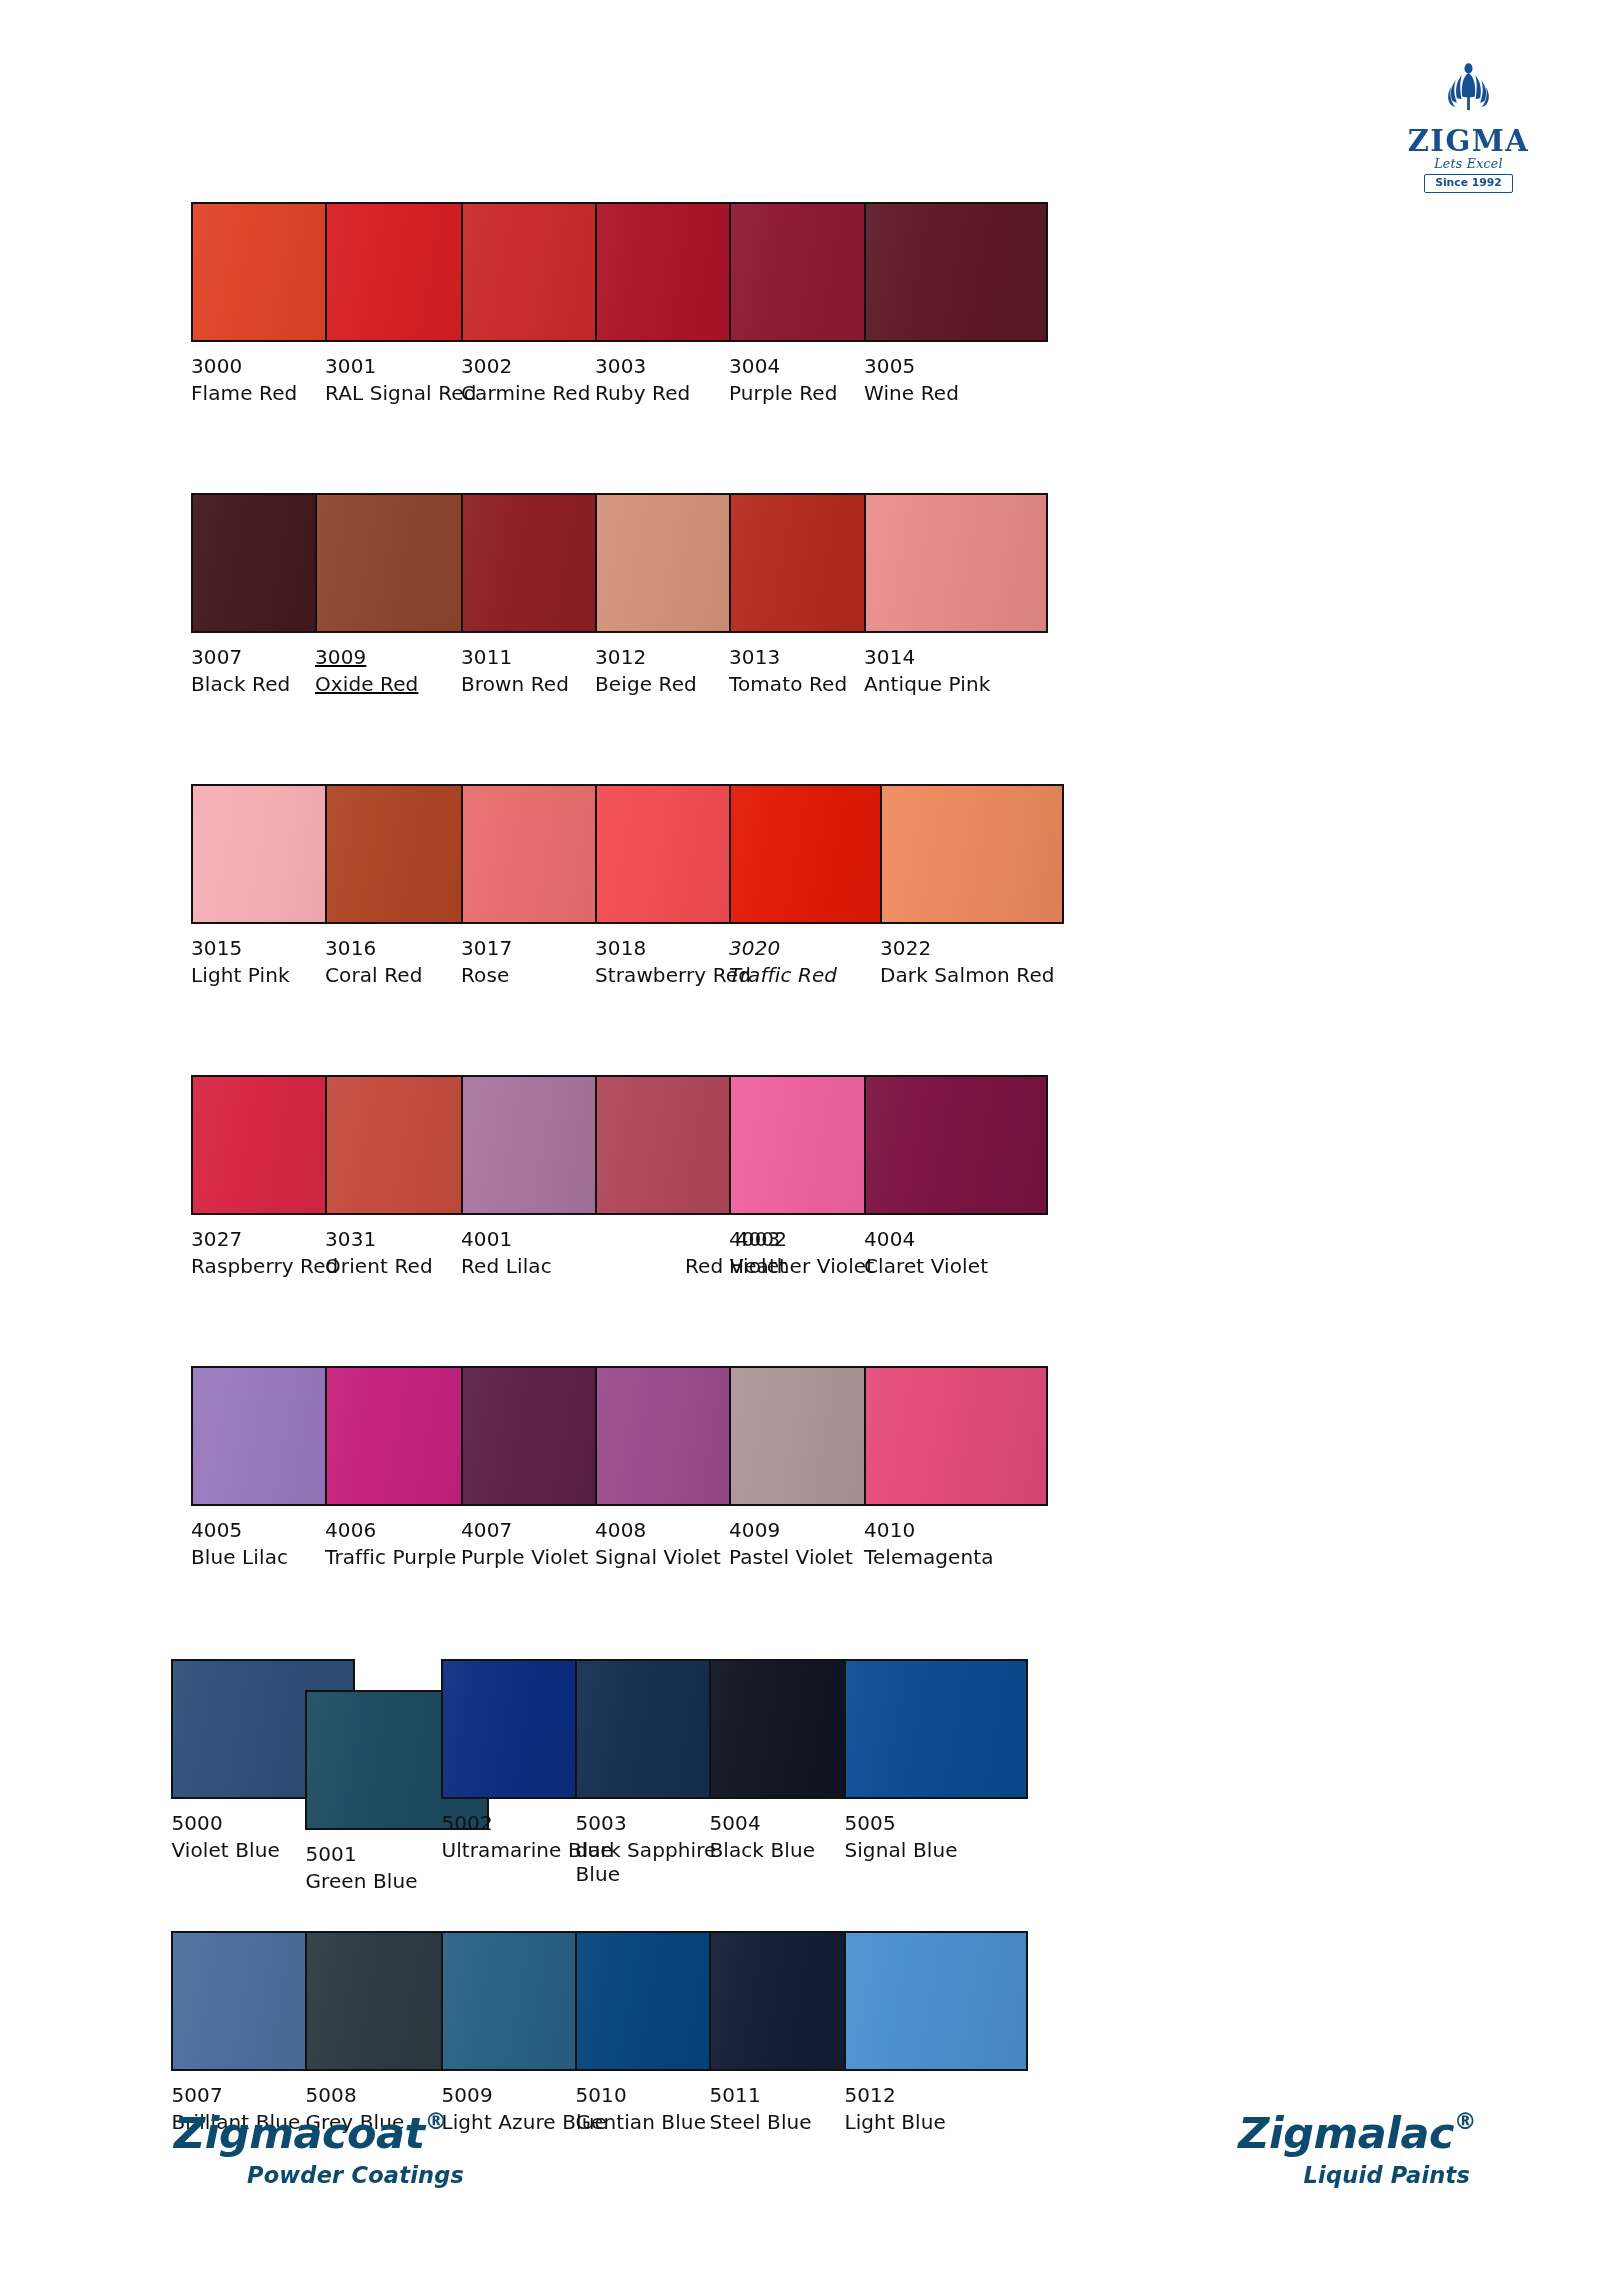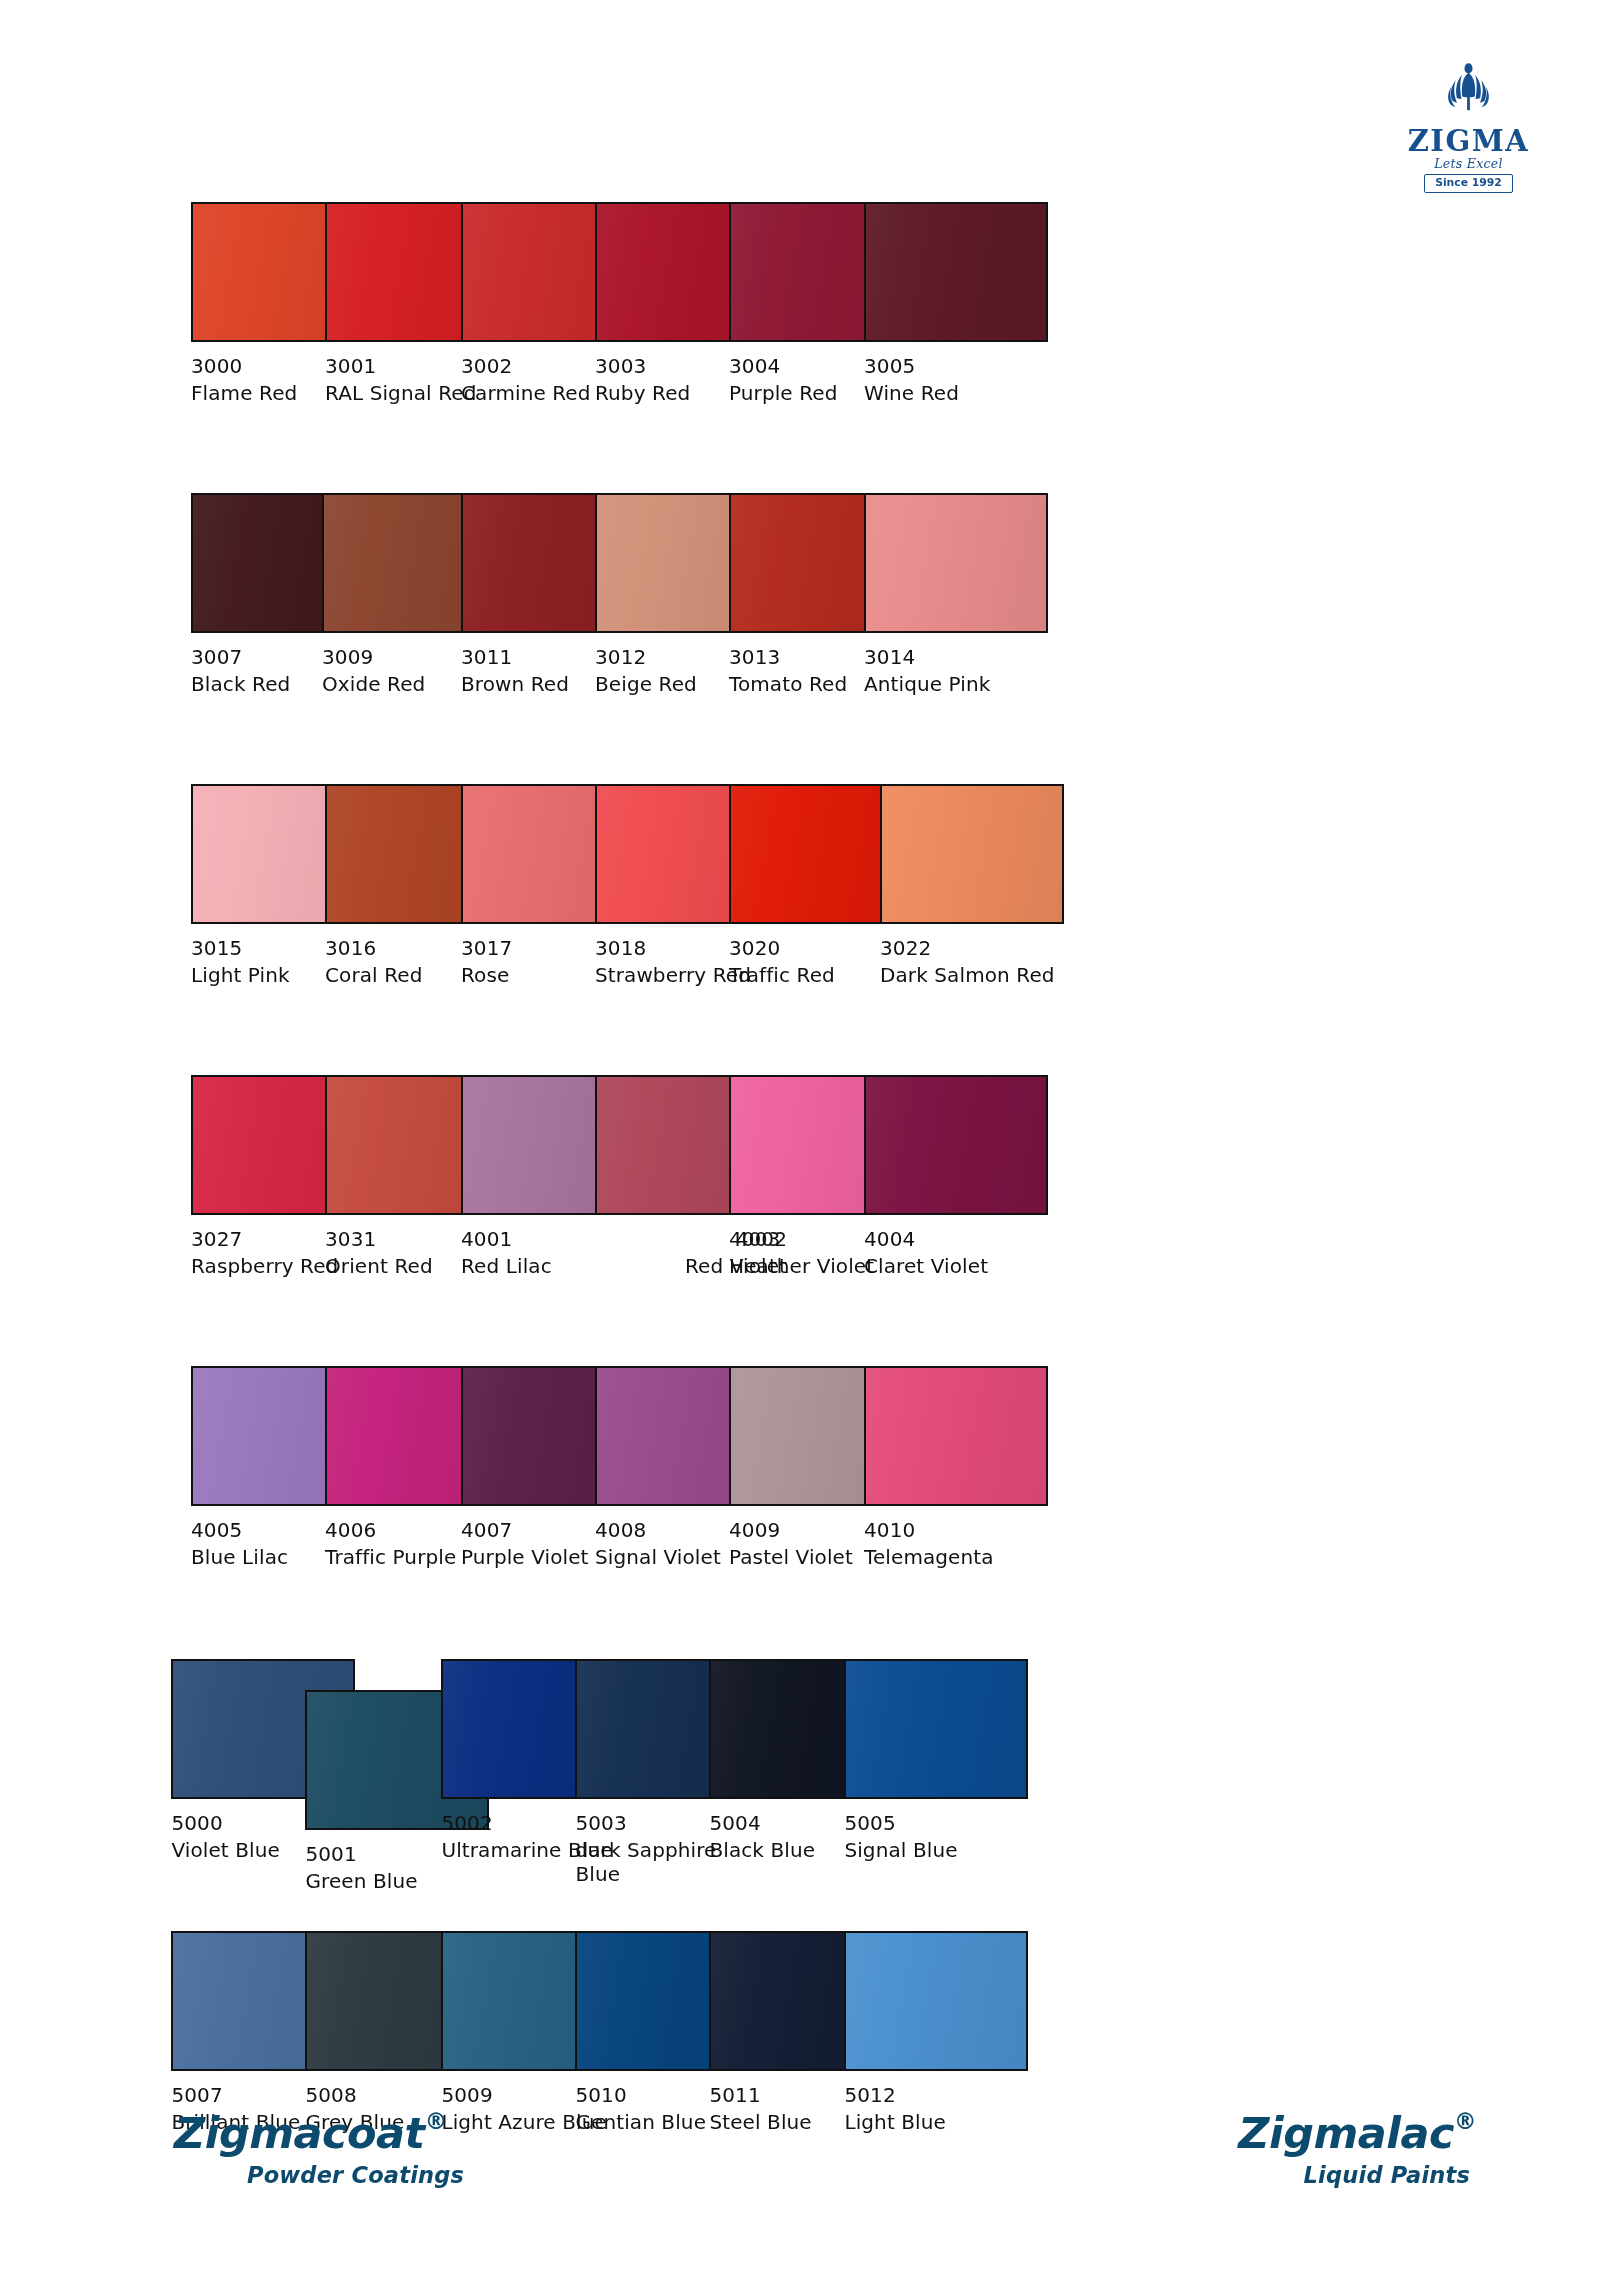--- a/index.html
+++ b/index.html
@@ -215,21 +215,21 @@
         <div class="swatch-code">3005</div>
         <div class="swatch-name">Wine Red</div>
       </div>
     </div>
     <div class="swatch-row" style="position: absolute; left: 0px; top: 291px; width: 1621px;">
       <div class="swatch-cell" style="left: 191px;">
         <div class="swatch-chip" style="background: rgb(67, 25, 28);"></div>
         <div class="swatch-code">3007</div>
         <div class="swatch-name">Black Red</div>
       </div>
-      <div class="swatch-cell" style="left: 322px;">
+      <div class="swatch-cell" style="left: 315px; text-decoration: underline;">
         <div class="swatch-chip" style="background: rgb(140, 69, 47);"></div>
         <div class="swatch-code">3009</div>
         <div class="swatch-name">Oxide Red</div>
       </div>
       <div class="swatch-cell" style="left: 461px;">
         <div class="swatch-chip" style="background: rgb(140, 31, 35);"></div>
         <div class="swatch-code">3011</div>
         <div class="swatch-name">Brown Red</div>
       </div>
       <div class="swatch-cell" style="left: 595px;">
@@ -262,21 +262,21 @@
       <div class="swatch-cell" style="left: 461px;">
         <div class="swatch-chip" style="background: rgb(232, 109, 109);"></div>
         <div class="swatch-code">3017</div>
         <div class="swatch-name">Rose</div>
       </div>
       <div class="swatch-cell" style="left: 595px;">
         <div class="swatch-chip" style="background: rgb(240, 76, 80);"></div>
         <div class="swatch-code">3018</div>
         <div class="swatch-name">Strawberry Red</div>
       </div>
-      <div class="swatch-cell" style="left: 729px;">
+      <div class="swatch-cell" style="left: 729px; font-style: italic;">
         <div class="swatch-chip" style="background: rgb(224, 26, 6);"></div>
         <div class="swatch-code">3020</div>
         <div class="swatch-name">Traffic Red</div>
       </div>
       <div class="swatch-cell" style="left: 880px;">
         <div class="swatch-chip" style="background: rgb(238, 138, 94);"></div>
         <div class="swatch-code">3022</div>
         <div class="swatch-name">Dark Salmon Red</div>
       </div>
     </div>

